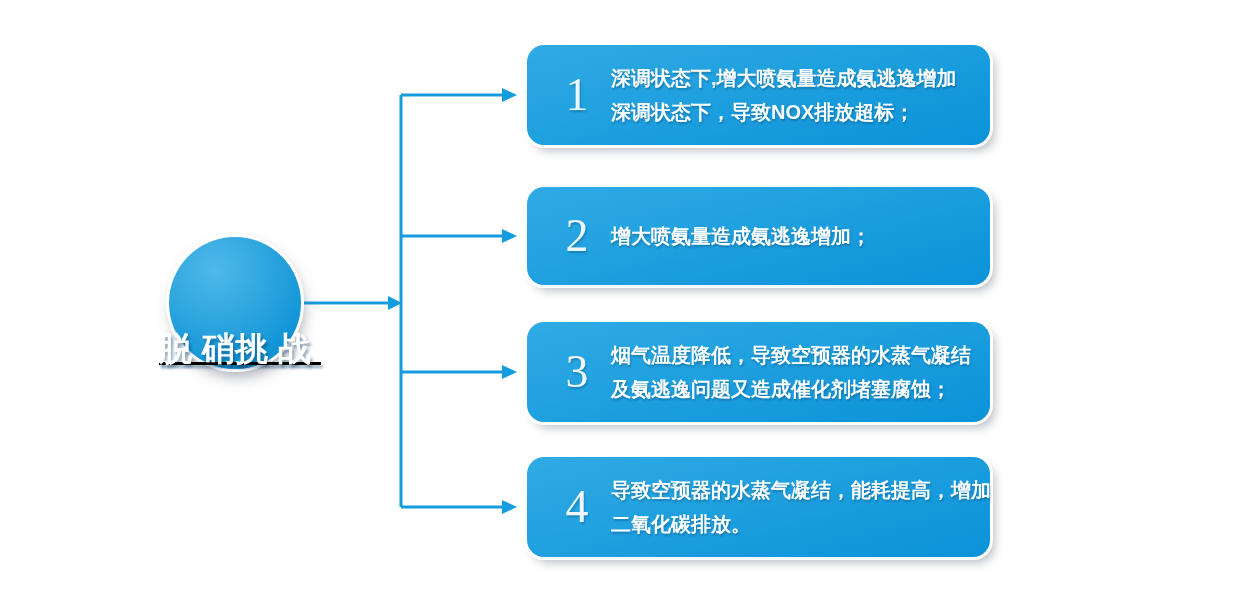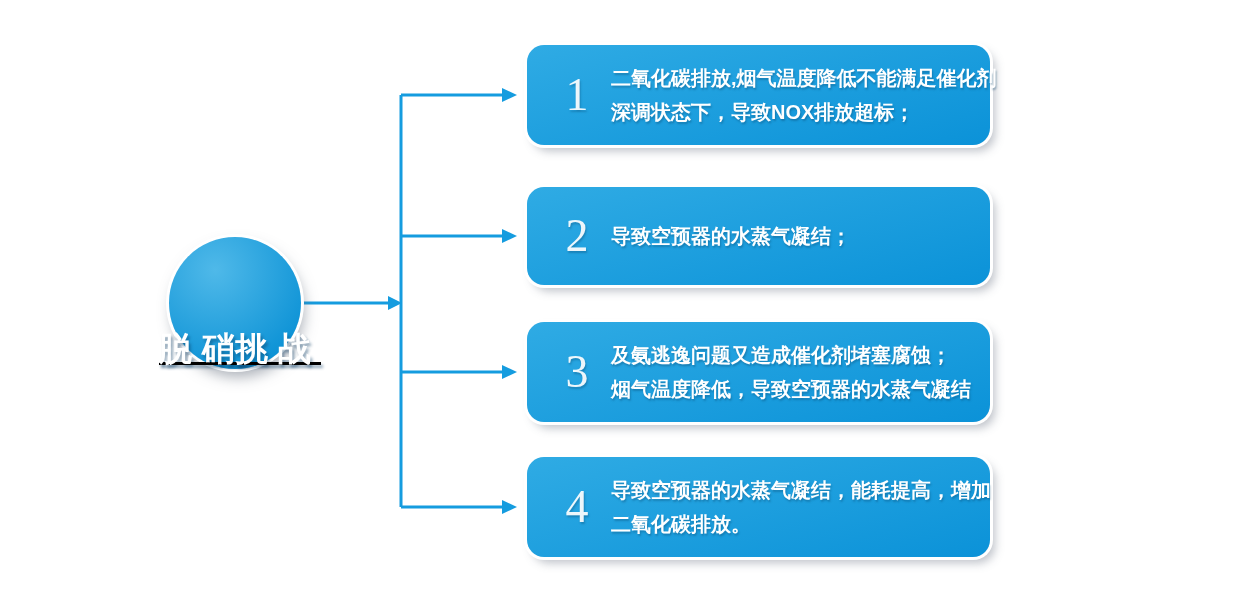--- a/index.html
+++ b/index.html
@@ -114,38 +114,38 @@
   </svg>
 
   <div class="hub">
     <div class="hub-line">脱硝</div>
     <div class="hub-line">挑战</div>
   </div>
 
   <div class="card card-1">
     <div class="card-number">1</div>
     <div class="card-text">
-      <div class="card-line">二氧化碳排放,烟气温度降低不能满足催化剂</div>
+      <div class="card-line">深调状态下,增大喷氨量造成氨逃逸增加</div>
       <div class="card-line">深调状态下，导致NOX排放超标；</div>
     </div>
   </div>
 
   <div class="card card-2">
     <div class="card-number">2</div>
     <div class="card-text">
-      <div class="card-line">导致空预器的水蒸气凝结；</div>
+      <div class="card-line">增大喷氨量造成氨逃逸增加；</div>
       <div class="card-line"></div>
     </div>
   </div>
 
   <div class="card card-3">
     <div class="card-number">3</div>
     <div class="card-text">
+      <div class="card-line">烟气温度降低，导致空预器的水蒸气凝结</div>
       <div class="card-line">及氨逃逸问题又造成催化剂堵塞腐蚀；</div>
-      <div class="card-line">烟气温度降低，导致空预器的水蒸气凝结</div>
     </div>
   </div>
 
   <div class="card card-4">
     <div class="card-number">4</div>
     <div class="card-text">
       <div class="card-line">导致空预器的水蒸气凝结，能耗提高，增加</div>
       <div class="card-line">二氧化碳排放。</div>
     </div>
   </div>

